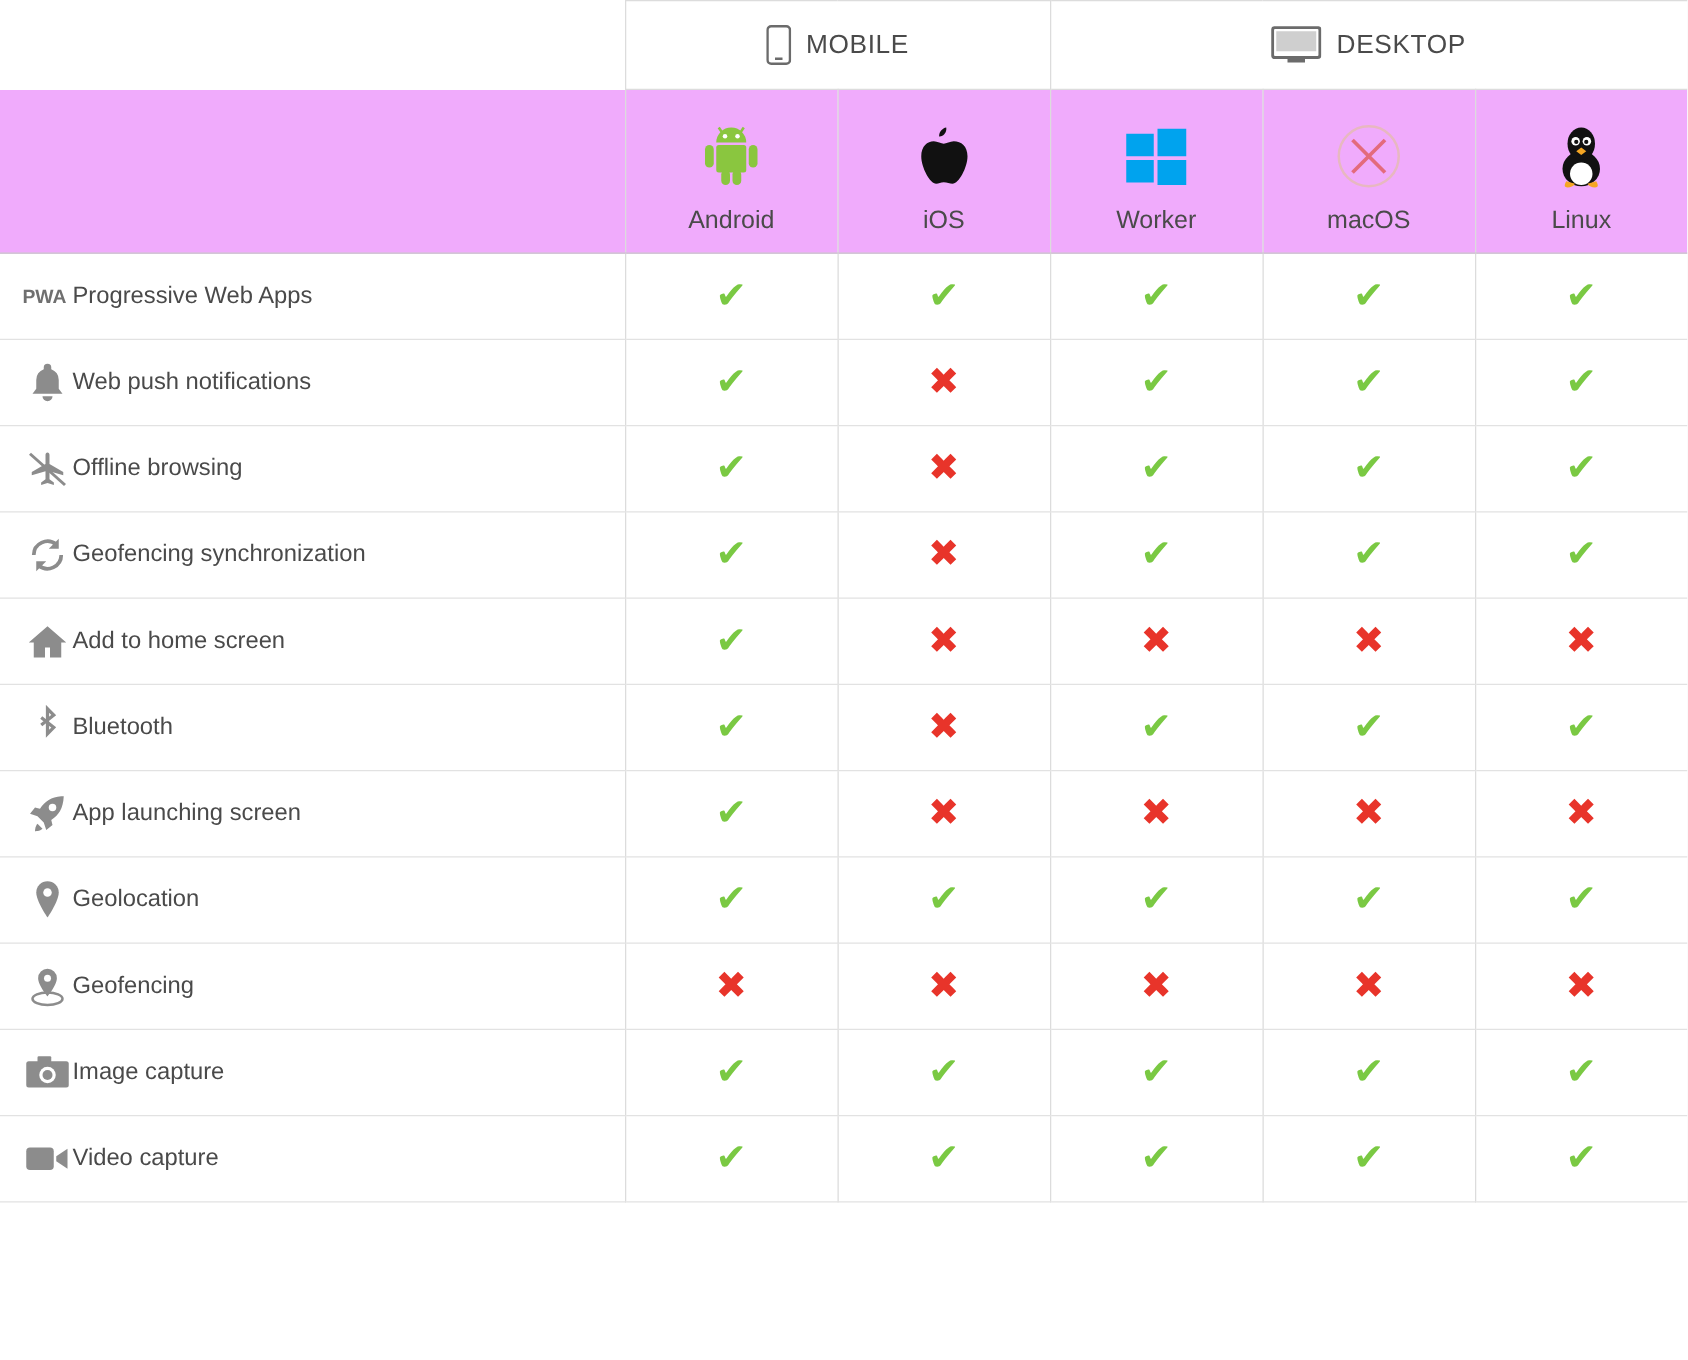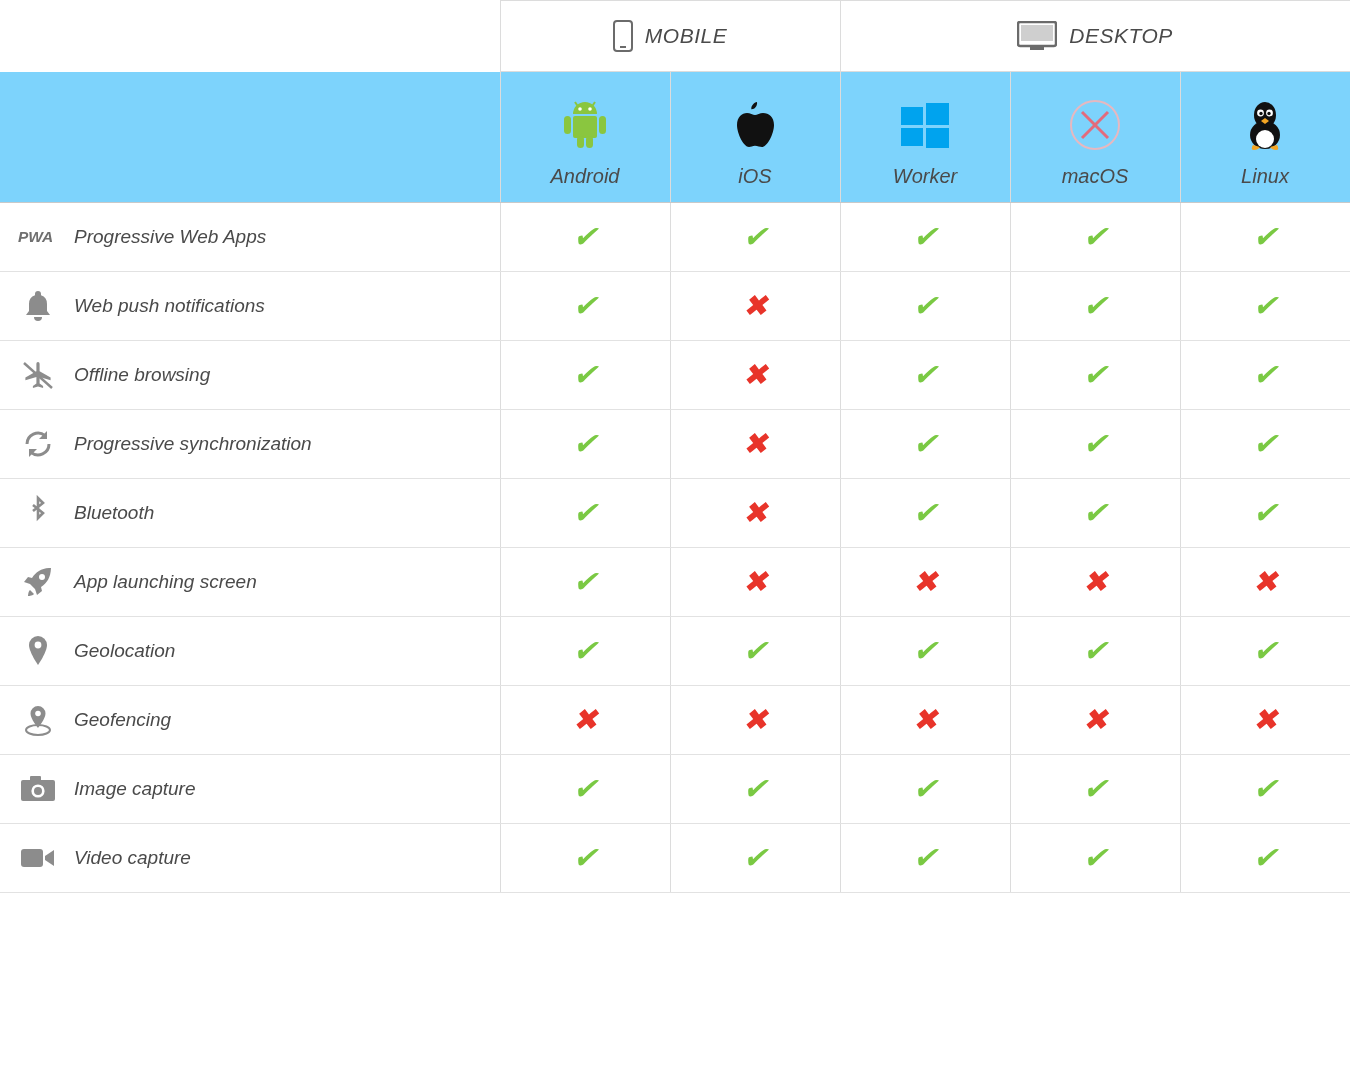--- a/index.html
+++ b/index.html
@@ -8,21 +8,20 @@
     background: #ffffff;
     font-family: "Liberation Sans", sans-serif;
     color: #4a4a4a;
   }
   #page {
     width: 1350px;
     height: 1088px;
     position: relative;
     overflow: hidden;
     background: #ffffff;
-    font-style: italic;
   }
   table.matrix {
     border-collapse: collapse;
     width: 1350px;
     table-layout: fixed;
   }
   
   col.c-feature { width: 500px; }
   col.c-plat    { width: 170px; }
 
@@ -56,21 +55,21 @@
 
   
   tr.plat-row th {
     height: 122px;
     padding: 0 0 8px 0;
     font-weight: normal;
     vertical-align: bottom;
     border-left: 1px solid #dcdcdc;
     border-right: 1px solid #dcdcdc;
     border-bottom: 1px solid #c9c9c9;
-    background: #7dd3fc;
+    background: #f0abfc;
   }
   tr.plat-row th.blank-corner {
     border: none;
     border-bottom: 1px solid #c9c9c9;
   }
   .plat-inner {
     display: flex;
     flex-direction: column;
     align-items: center;
     justify-content: flex-end;
@@ -102,21 +101,20 @@
   }
   td.cell {
     border-right: 1px solid #dcdcdc;
     text-align: center;
   }
   td.cell.first-plat { border-left: 1px solid #dcdcdc; }
 
   .feature-inner {
     display: flex;
     align-items: center;
-    gap: 16px;
   }
   .feat-icon {
     width: 40px;
     min-width: 40px;
     height: 40px;
     display: flex;
     align-items: center;
     justify-content: center;
     color: #8c8c8c;
   }
@@ -320,28 +318,45 @@
           <td class="feature">
             <div class="feature-inner">
               <span class="feat-icon">
                 <svg width="34" height="32" viewBox="0 0 34 32">
                   <path fill="none" stroke="#8c8c8c" stroke-width="3" d="M6 16a11 11 0 0 1 18-8.4"></path>
                   <path fill="#8c8c8c" d="M26 3v8h-8z"></path>
                   <path fill="none" stroke="#8c8c8c" stroke-width="3" d="M28 16a11 11 0 0 1-18 8.4"></path>
                   <path fill="#8c8c8c" d="M8 29v-8h8z"></path>
                 </svg>
               </span>
-              <span class="feat-label">Progressive synchronization</span>
-            </div>
-          </td>
-          <td class="cell first-plat"><span class="mark yes">✔</span></td>
-          <td class="cell"><span class="mark no">✖</span></td>
-          <td class="cell"><span class="mark yes">✔</span></td>
-          <td class="cell"><span class="mark yes">✔</span></td>
-          <td class="cell"><span class="mark yes">✔</span></td>
+              <span class="feat-label">Geofencing synchronization</span>
+            </div>
+          </td>
+          <td class="cell first-plat"><span class="mark yes">✔</span></td>
+          <td class="cell"><span class="mark no">✖</span></td>
+          <td class="cell"><span class="mark yes">✔</span></td>
+          <td class="cell"><span class="mark yes">✔</span></td>
+          <td class="cell"><span class="mark yes">✔</span></td>
+        </tr>
+        <tr>
+          <td class="feature">
+            <div class="feature-inner">
+              <span class="feat-icon">
+                <svg width="34" height="32" viewBox="0 0 34 32">
+                  <path fill="#8c8c8c" d="M17 4 2 17h4v12h9v-8h4v8h9V17h4z"></path>
+                </svg>
+              </span>
+              <span class="feat-label">Add to home screen</span>
+            </div>
+          </td>
+          <td class="cell first-plat"><span class="mark yes">✔</span></td>
+          <td class="cell"><span class="mark no">✖</span></td>
+          <td class="cell"><span class="mark no">✖</span></td>
+          <td class="cell"><span class="mark no">✖</span></td>
+          <td class="cell"><span class="mark no">✖</span></td>
         </tr>
         <tr>
           <td class="feature">
             <div class="feature-inner">
               <span class="feat-icon">
                 <svg width="26" height="36" viewBox="0 0 26 36">
                   <path fill="none" stroke="#8c8c8c" stroke-width="2.6" d="M8 10l10 8-5 5V3l5 5-10 8"></path>
                 </svg>
               </span>
               <span class="feat-label">Bluetooth</span>

